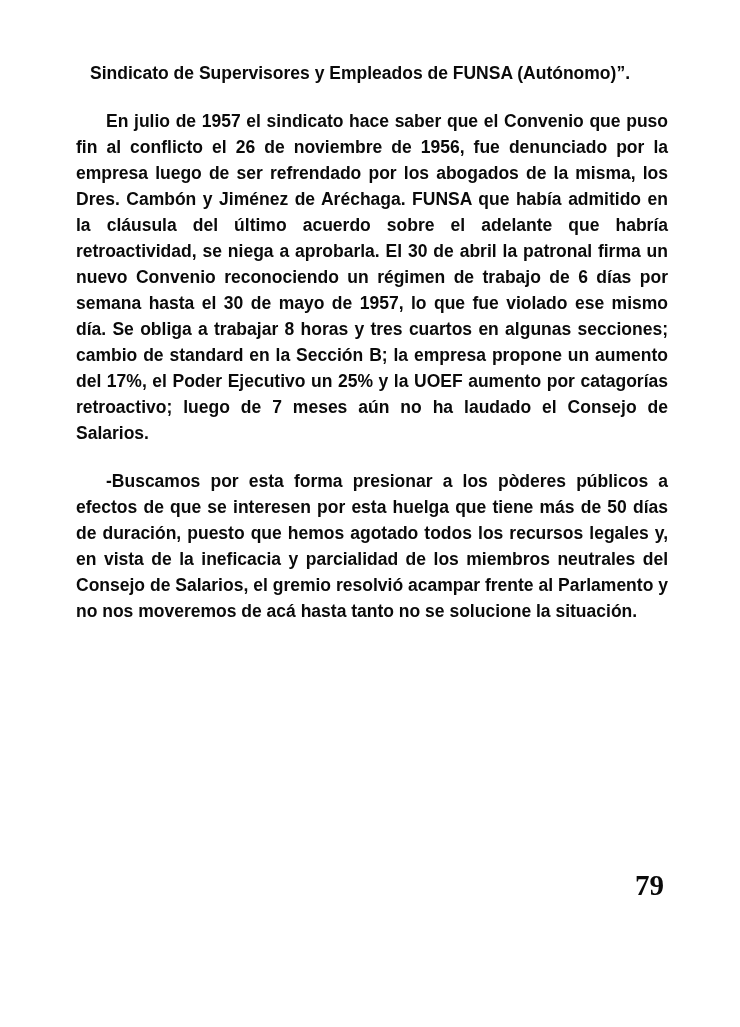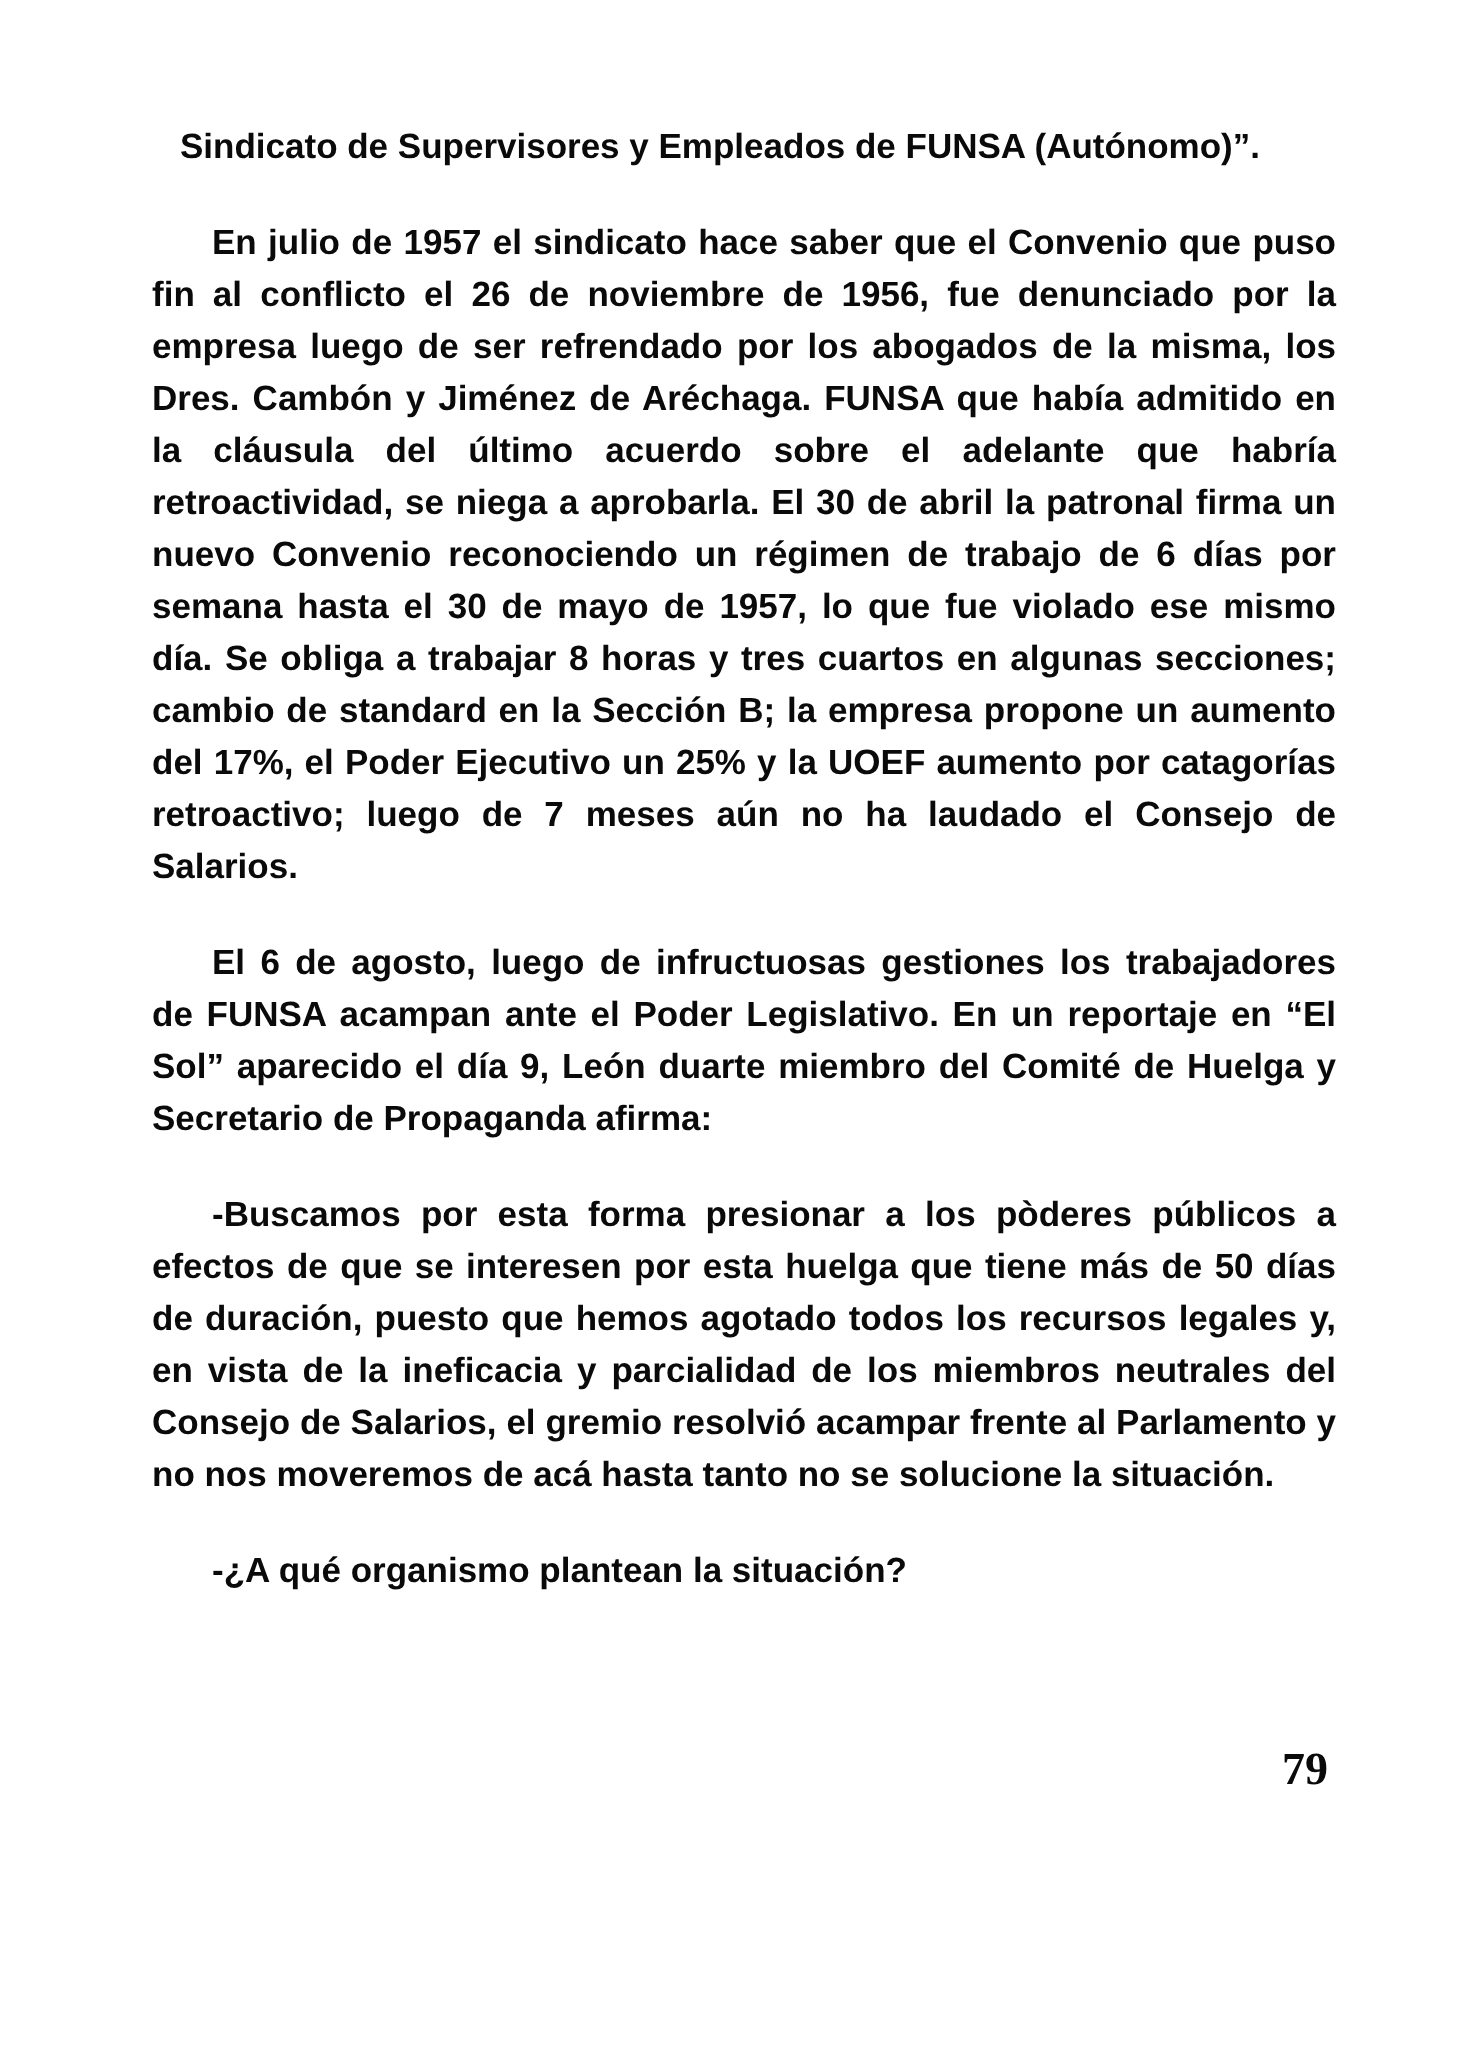--- a/index.html
+++ b/index.html
@@ -33,33 +33,31 @@
   }
   .para.short {
     text-align: left;
   }
   .page-number {
     position: absolute;
     top: 872px;
     right: 76px;
     font-family: "Liberation Serif", serif;
     font-weight: 700;
-    font-size: 23px;
+    font-size: 29px;
     color: #0a0a0a;
   }
 </style>
 </head>
 <body>
 
 <div class="page">
   <p class="heading">Sindicato de Supervisores y Empleados de FUNSA (Autónomo)”.</p>
 
   <p class="para">En julio de 1957 el sindicato hace saber que el Convenio que puso fin al conflicto el 26 de noviembre de 1956, fue denunciado por la empresa luego de ser refrendado por los abogados de la misma, los Dres. Cambón y Jiménez de Aréchaga. FUNSA que había admitido en la cláusula del último acuerdo sobre el adelante que habría retroactividad, se niega a aprobarla. El 30 de abril la patronal firma un nuevo Convenio reconociendo un régimen de trabajo de 6 días por semana hasta el 30 de mayo de 1957, lo que fue violado ese mismo día. Se obliga a trabajar 8 horas y tres cuartos en algunas secciones; cambio de standard en la Sección B; la empresa propone un aumento del 17%, el Poder Ejecutivo un 25% y la UOEF aumento por catagorías retroactivo; luego de 7 meses aún no ha laudado el Consejo de Salarios.</p>
 
-  <p class="para">El 6 de agosto, luego de infructuosas gestiones los trabajadores de FUNSA acampan ante el Poder Legislativo. En un reportaje en “El Sol” aparecido el día 9, León duarte miembro del Comité de Huelga y Secretario de Propaganda afirma:</p>
 
 
   <p class="para">-Buscamos por esta forma presionar a los pòderes públicos a efectos de que se interesen por esta huelga que tiene más de 50 días de duración, puesto que hemos agotado todos los recursos legales y, en vista de la ineficacia y parcialidad de los miembros neutrales del Consejo de Salarios, el gremio resolvió acampar frente al Parlamento y no nos moveremos de acá hasta tanto no se solucione la situación.</p>
 
-  <p class="para short">-¿A qué organismo plantean la situación?</p>
 
   <div class="page-number">79</div>
 </div>
 
 </body></html>

